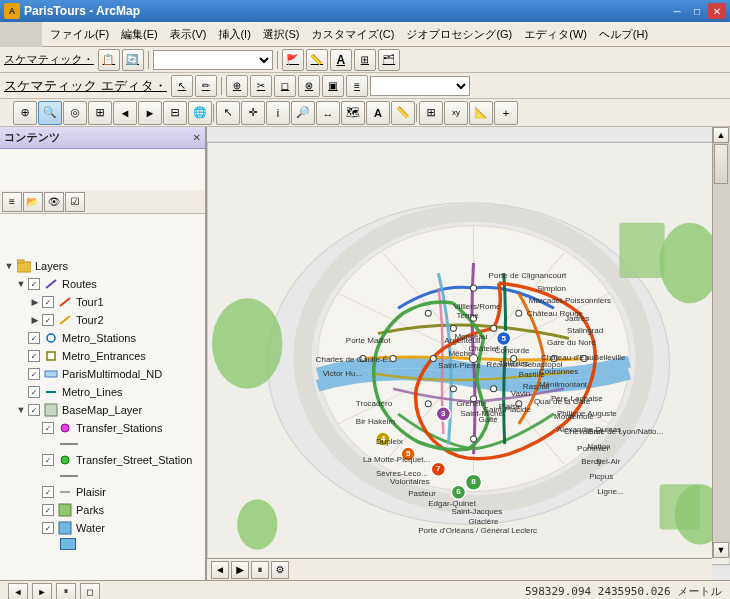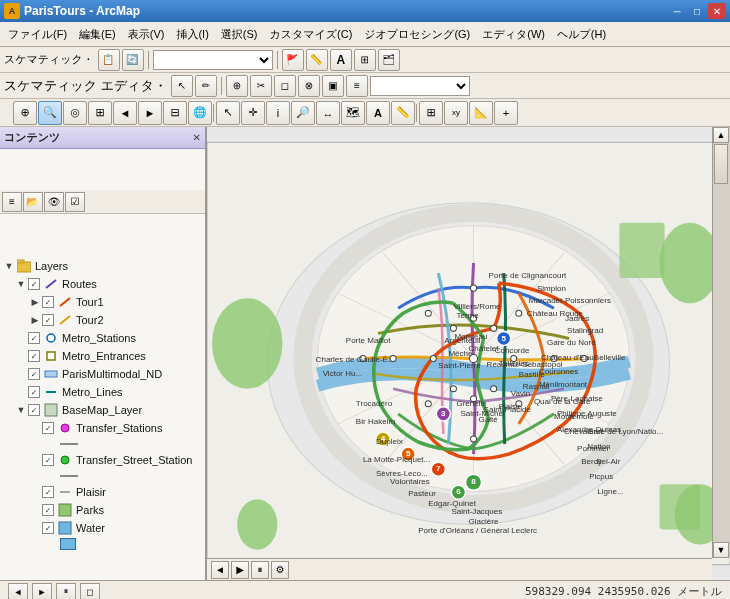--- a/index.html
+++ b/index.html
@@ -58,37 +58,39 @@
     #title-bar .win-btn.close { background: #d04040; }
 
     
     #menu-bar {
       background: #f0ece4;
       height: 22px;
       display: flex;
       align-items: center;
       padding: 12px 2px;
       border-bottom: 1px solid #b0a898;
+      margin-left: 42px;
     }
     #menu-bar .menu-item {
       padding: 2px 6px;
       cursor: pointer;
       white-space: nowrap;
       font-size: 11px;
     }
 
     
     .toolbar-row {
       background: #f0ece4;
       height: 26px;
       display: flex;
       align-items: center;
       padding: 0 4px;
       border-bottom: 1px solid #c0bab0;
       gap: 2px;
+      text-decoration: underline;
     }
     .toolbar-btn {
       height: 22px;
       min-width: 22px;
       background: linear-gradient(to bottom, #fafaf8 0%, #e8e4dc 100%);
       border: 1px solid #a0988c;
       border-radius: 2px;
       cursor: pointer;
       display: flex;
       align-items: center;

